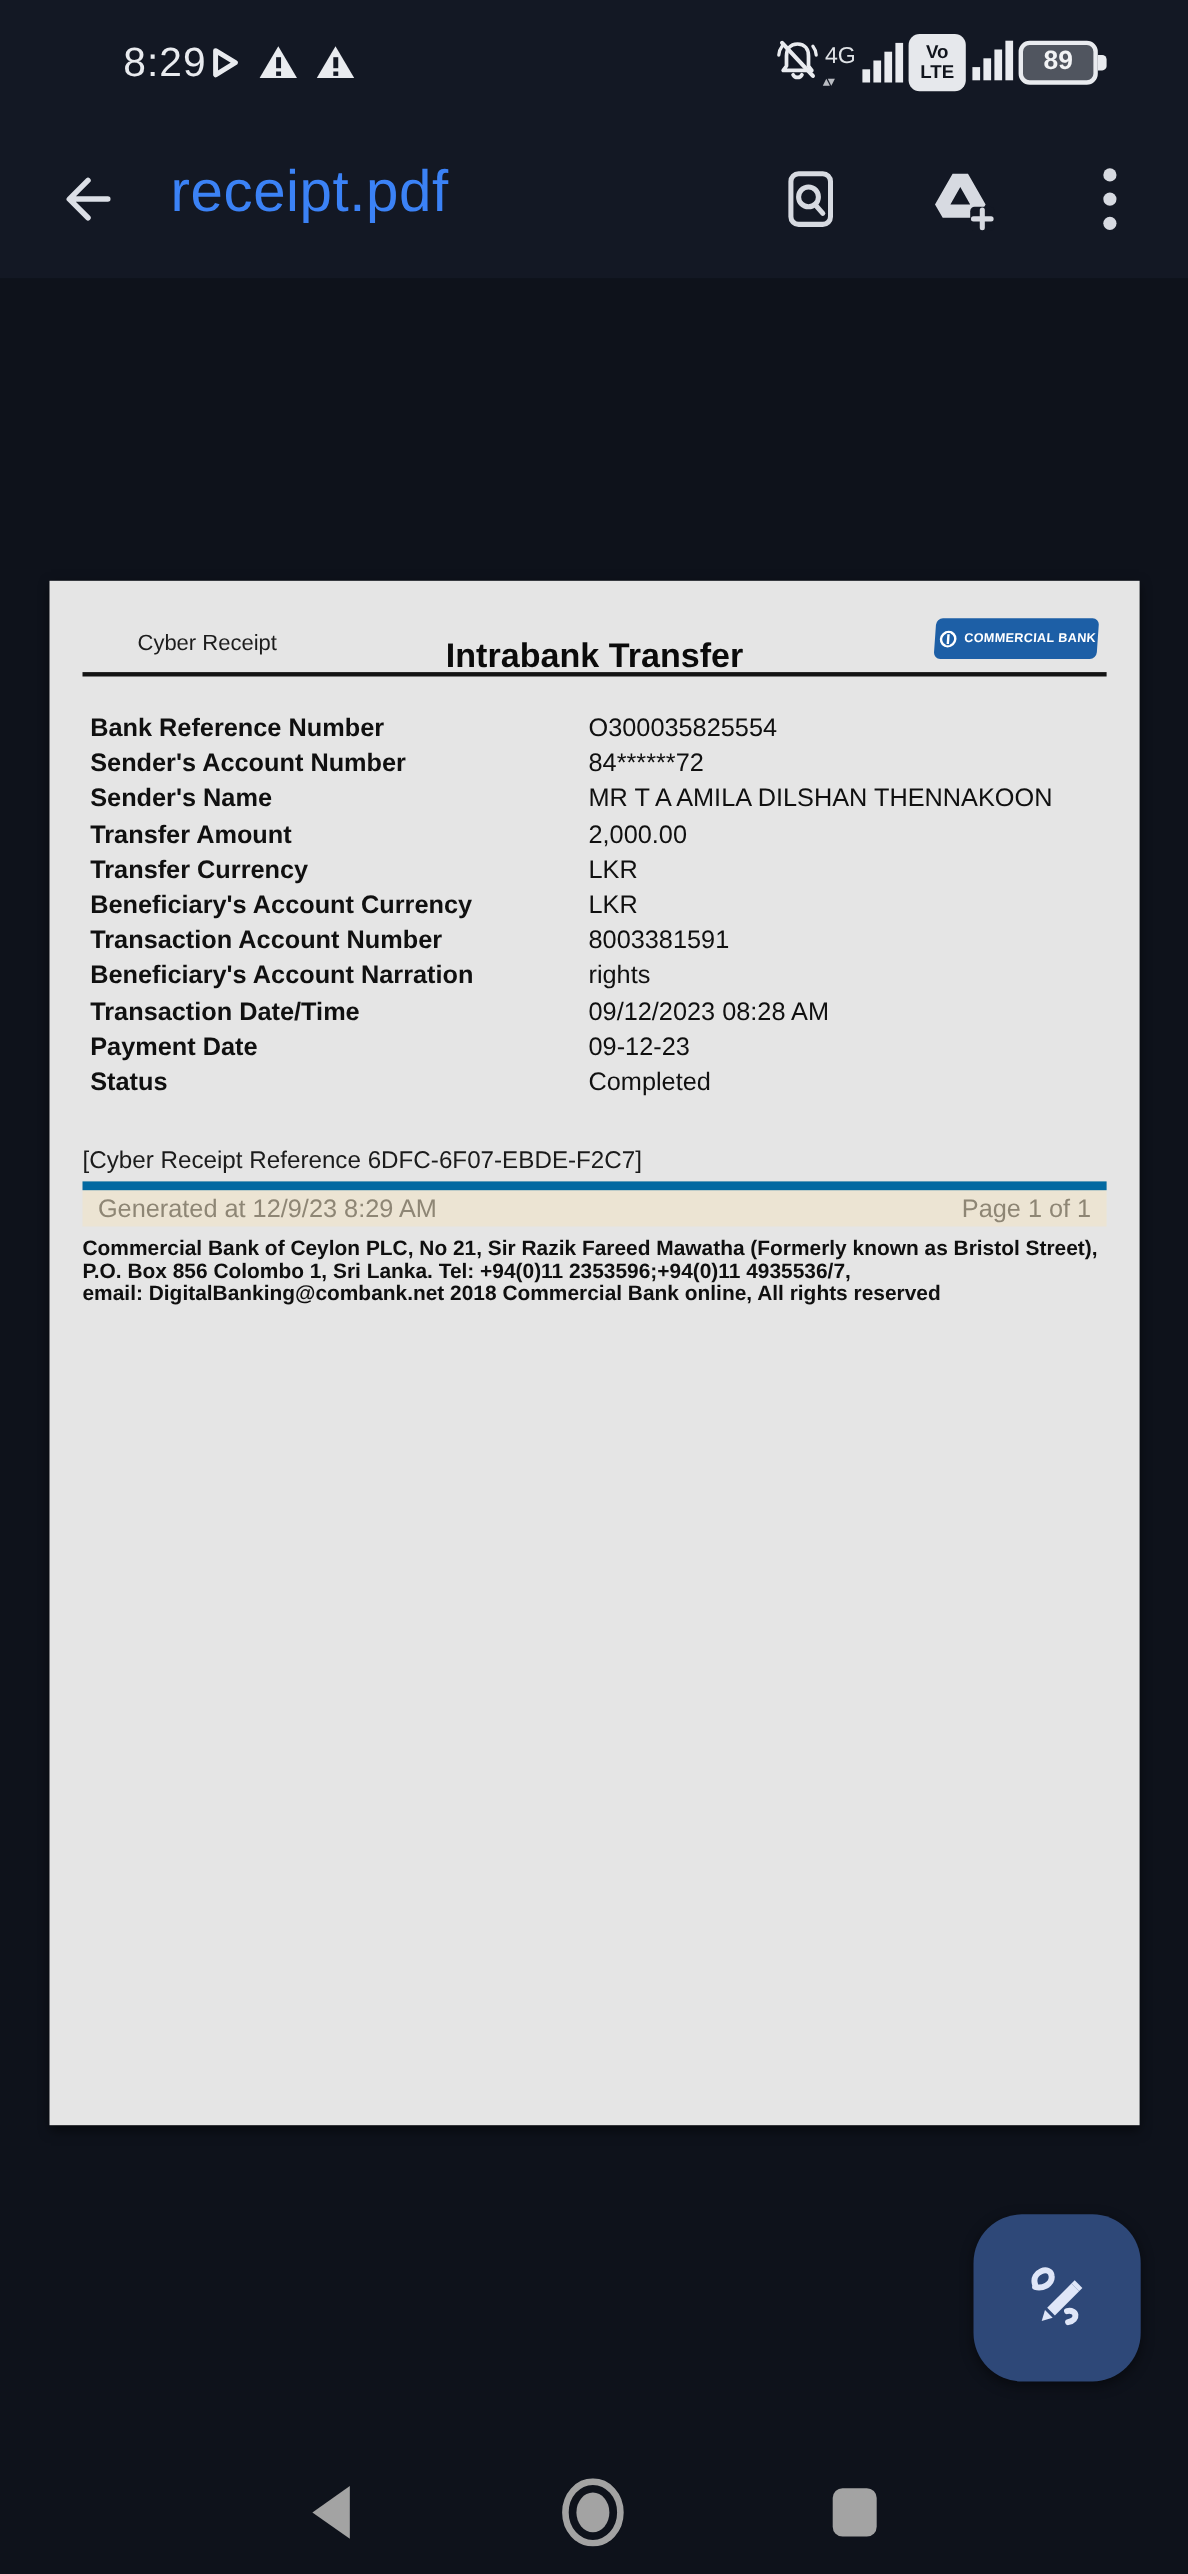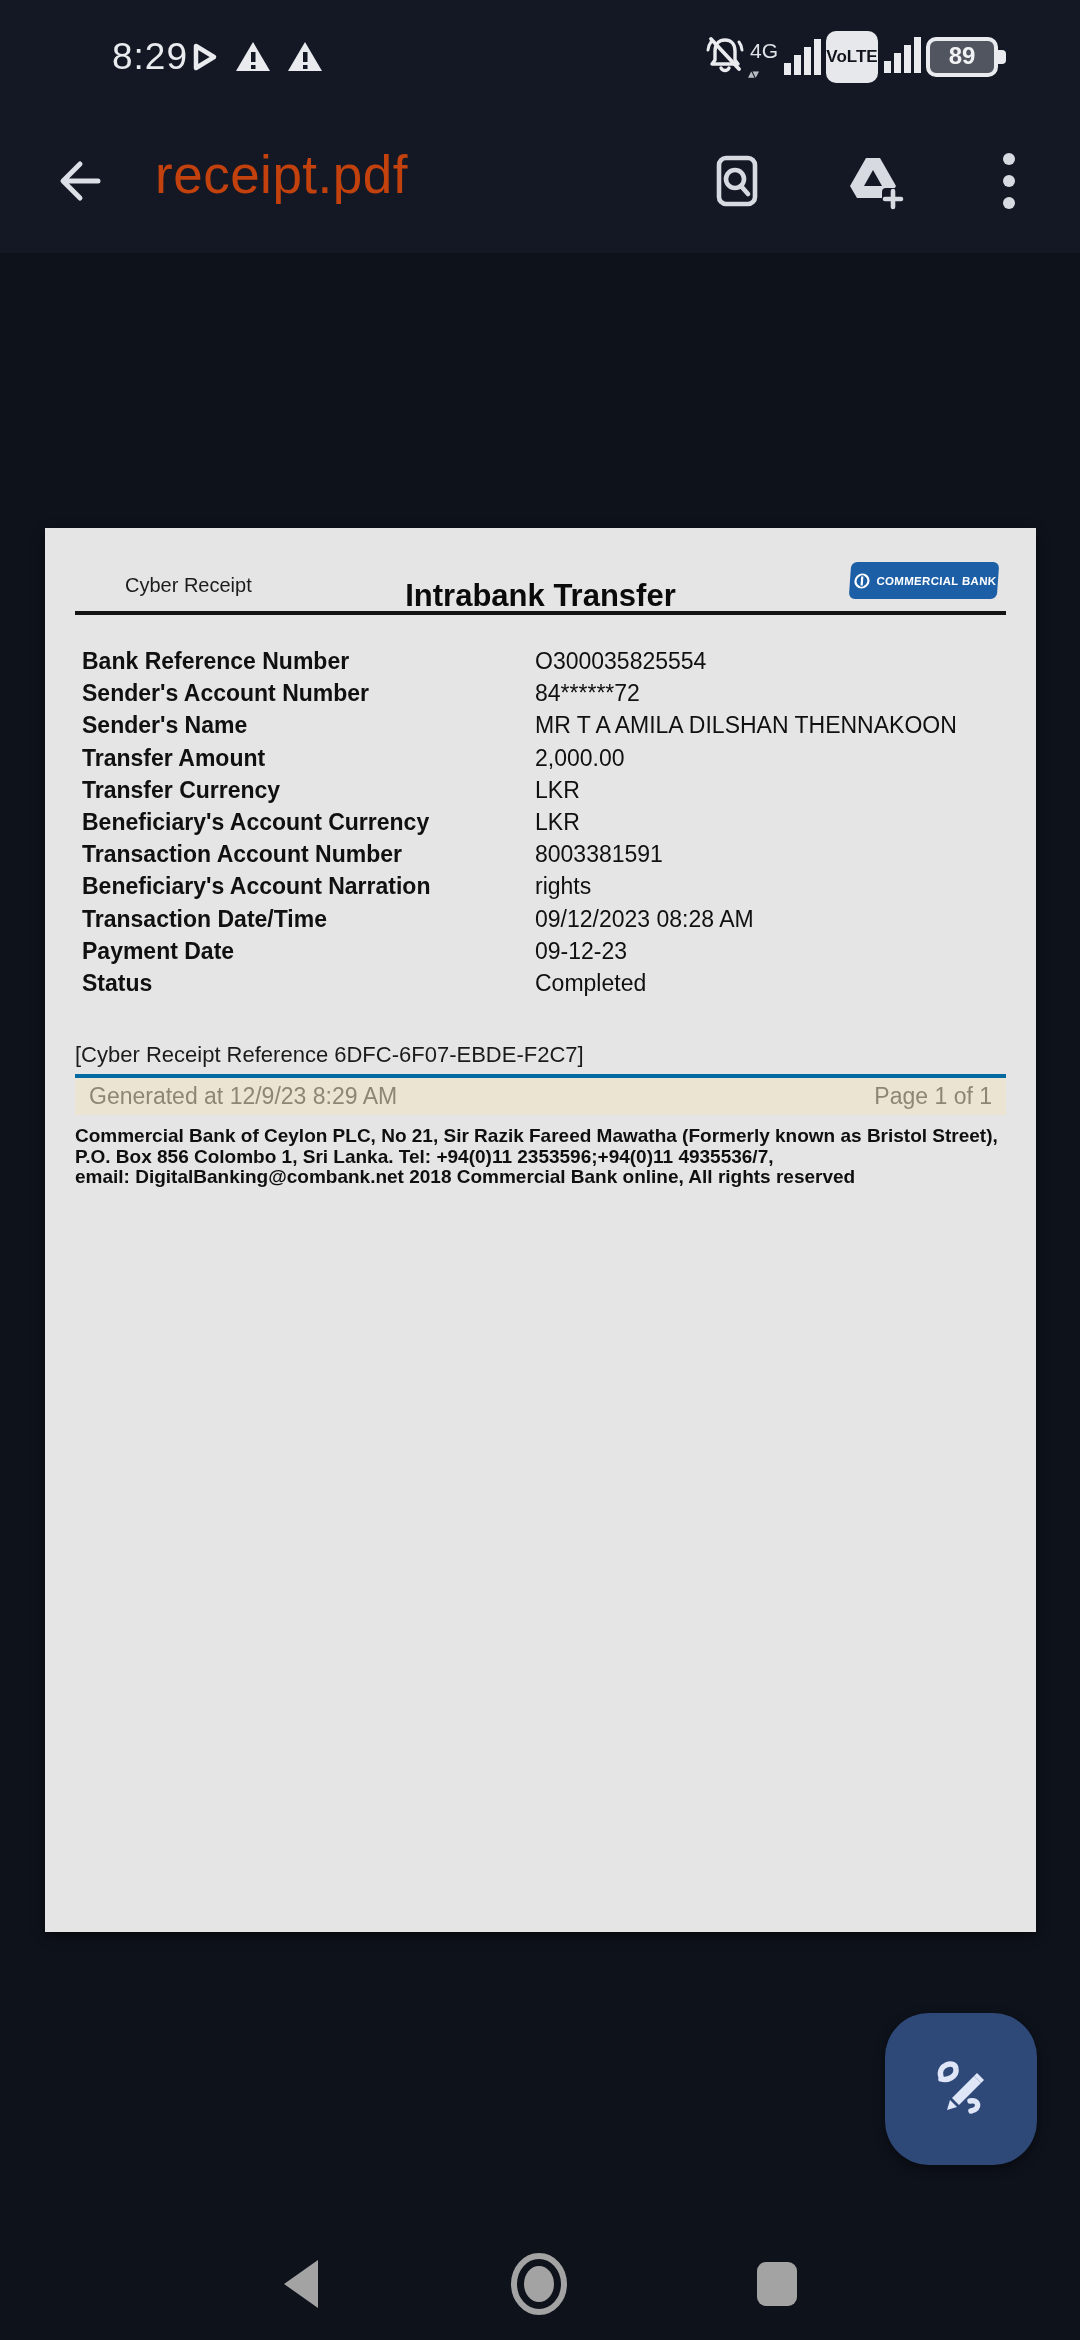--- a/index.html
+++ b/index.html
@@ -9,50 +9,50 @@
 
   
   .status-bar{position:absolute;left:0;top:22px;width:1080px;height:70px;}
   .sb-time{position:absolute;left:112px;top:14px;font-size:37px;font-weight:500;color:#e9ebef;letter-spacing:1px;}
   .sb-left-icons{position:absolute;left:190px;top:18px;display:flex;align-items:center;gap:14px;}
   .sb-right{position:absolute;right:72px;top:8px;display:flex;align-items:center;gap:2px;height:54px;}
   .sig-wrap{position:relative;display:flex;align-items:flex-end;}
   .sig-label{font-size:21px;color:#dfe2e6;font-weight:500;margin-right:2px;position:relative;top:-14px;}
   .sig-arrows{position:absolute;left:-2px;bottom:-2px;font-size:13px;color:#b9bcc2;line-height:10px;letter-spacing:-2px;}
   .volte{width:52px;height:52px;border-radius:10px;background:#e6e8ec;color:#10141c;
-    font-size:17px;font-weight:bold;display:flex;flex-direction:row;align-items:center;justify-content:center;line-height:18px;}
+    font-size:17px;font-weight:bold;display:flex;flex-direction:column;align-items:center;justify-content:center;line-height:18px;}
   .battery{position:relative;width:82px;height:40px;}
   .batt-body{position:absolute;left:0;top:0;width:72px;height:40px;border:4px solid #e9ebef;border-radius:10px;box-sizing:border-box;background:#50555f;}
   .batt-text{position:absolute;left:0;top:0;width:72px;height:37px;display:flex;align-items:center;justify-content:center;
     font-size:24px;font-weight:bold;color:#f2f3f5;}
   .batt-nub{position:absolute;right:2px;top:13px;width:8px;height:14px;background:#e9ebef;border-radius:0 4px 4px 0;}
 
   
   .app-bar{position:absolute;left:0;top:128px;width:1080px;height:104px;display:flex;align-items:center;}
   .ab-back{position:absolute;left:50px;top:24px;width:58px;height:58px;cursor:pointer;}
-  .ab-title{position:absolute;left:155px;top:16px;font-size:53px;color:#c2410c;letter-spacing:.5px;}
+  .ab-title{position:absolute;left:155px;top:16px;font-size:53px;color:#3b82f6;letter-spacing:.5px;}
   .ab-actions{position:absolute;right:40px;top:22px;display:flex;align-items:center;gap:74px;}
   .ab-icon{width:62px;height:62px;display:flex;align-items:center;justify-content:center;cursor:pointer;}
 
   
   .pdf-page{position:absolute;left:45px;top:528px;width:991px;height:1404px;background:#e5e5e5;
     box-shadow:0 4px 10px rgba(0,0,0,.55);color:#111;}
   .rc-doc-type{position:absolute;left:80px;top:46px;font-size:20px;color:#1c1c1c;}
   .rc-title{position:absolute;left:0;top:26px;width:991px;text-align:center;font-size:31px;font-weight:bold;color:#0b0b0b;margin-top:24px;}
   .rc-logo{position:absolute;left:805px;top:34px;width:148px;height:37px;background:#1d5fa6;border-radius:6px;
     display:flex;align-items:center;justify-content:center;gap:5px;transform:skewX(-4deg);}
   .rc-logo-text{font-size:11.5px;font-weight:bold;color:#fff;letter-spacing:.3px;white-space:nowrap;}
   .rc-rule-top{position:absolute;left:30px;top:83px;width:931px;height:4px;background:#141414;}
   .rc-rows{position:absolute;left:0;top:116px;width:991px;}
   .rc-row{position:relative;height:32.2px;text-align:center;}
   .row-label{position:absolute;left:37px;top:4px;font-size:23px;font-weight:bold;color:#101010;}
   .row-value{position:absolute;left:490px;top:4px;font-size:23px;color:#101010;white-space:nowrap;}
   .rc-reference{position:absolute;left:30px;top:514px;font-size:22px;color:#1b1b1b;}
   .rc-generated{position:absolute;left:30px;top:546px;width:931px;height:41px;background:#ece4d3;
-    border-top:4px solid #0369a1;box-sizing:border-box;display:flex;align-items:center;justify-content:space-between;
+    border-top:8px solid #0369a1;box-sizing:border-box;display:flex;align-items:center;justify-content:space-between;
     padding:0 14px;font-size:23px;color:#8e8675;}
   .rc-footer{position:absolute;left:30px;top:598px;width:931px;font-size:19px;font-weight:bold;color:#0f0f0f;line-height:20.5px;}
 
   
   .fab{position:absolute;left:885px;top:2013px;width:152px;height:152px;border-radius:44px;background:#2e4878;
     display:flex;align-items:center;justify-content:center;cursor:pointer;box-shadow:0 4px 12px rgba(0,0,0,.45);}
 
   
   .nav-bar{position:absolute;left:0;top:2230px;width:1080px;height:110px;display:flex;align-items:center;}
   .nav-btn{position:absolute;width:80px;height:80px;display:flex;align-items:center;justify-content:center;cursor:pointer;}

